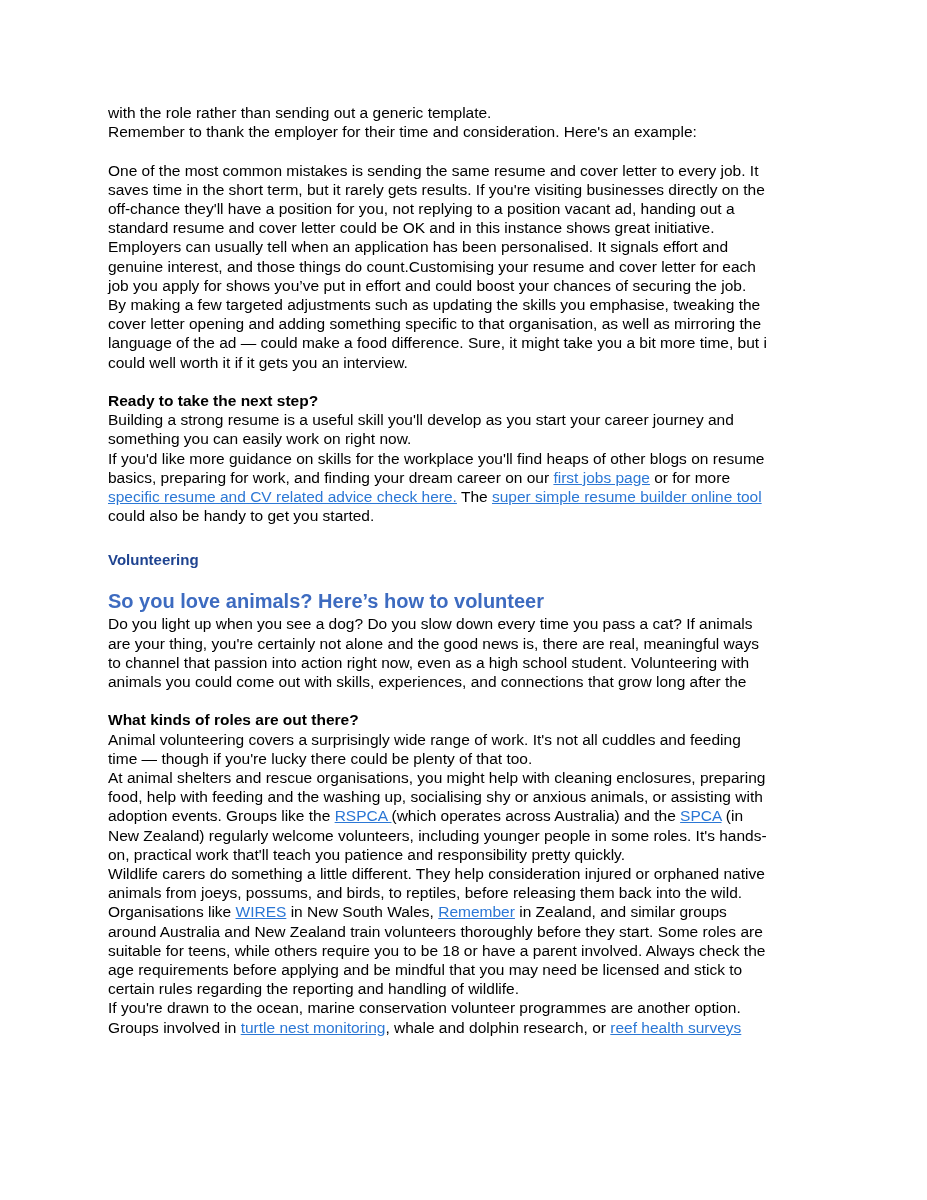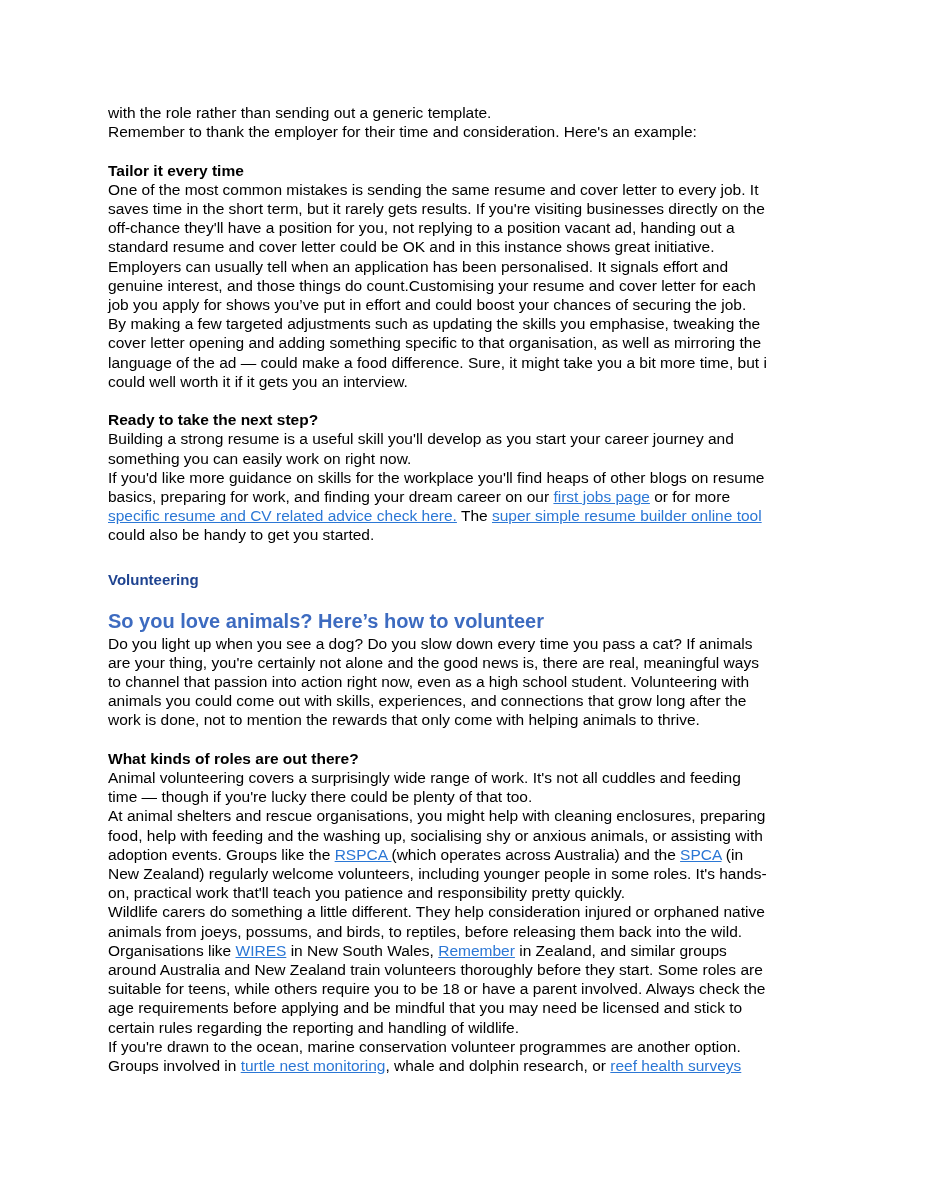--- a/index.html
+++ b/index.html
@@ -54,21 +54,20 @@
 <body>
 
 <div class="page">
   <div class="content">
       <div class="para">
         <div class="line"><span>with the role rather than sending out a generic template.</span></div>
         <div class="line"><span>Remember to thank the employer for their time and consideration. Here's an example:</span></div>
       </div>
       <div class="blank-line"></div>
       <div class="para">
-        <div class="line"><span class="bold">Tailor it every time</span></div>
         <div class="line"><span>One of the most common mistakes is sending the same resume and cover letter to every job. It</span></div>
         <div class="line"><span>saves time in the short term, but it rarely gets results. If you're visiting businesses directly on the</span></div>
         <div class="line"><span>off-chance they'll have a position for you, not replying to a position vacant ad, handing out a</span></div>
         <div class="line"><span>standard resume and cover letter could be OK and in this instance shows great initiative.</span></div>
         <div class="line"><span>Employers can usually tell when an application has been personalised. It signals effort and</span></div>
         <div class="line"><span>genuine interest, and those things do count.Customising your resume and cover letter for each</span></div>
         <div class="line"><span>job you apply for shows you’ve put in effort and could boost your chances of securing the job.</span></div>
         <div class="line"><span>By making a few targeted adjustments such as updating the skills you emphasise, tweaking the</span></div>
         <div class="line"><span>cover letter opening and adding something specific to that organisation, as well as mirroring the</span></div>
         <div class="line"><span>language of the ad — could make a food difference. Sure, it might take you a bit more time, but it</span></div>
@@ -84,21 +83,20 @@
         <div class="line"><a class="link">specific resume and CV related advice check here.</a><span> The </span><a class="link">super simple resume builder online tool</a></div>
         <div class="line"><span>could also be handy to get you started.</span></div>
       </div>
       <div class="h1">Volunteering</div>
       <div class="h2">So you love animals? Here’s how to volunteer</div>
       <div class="para">
         <div class="line"><span>Do you light up when you see a dog? Do you slow down every time you pass a cat? If animals</span></div>
         <div class="line"><span>are your thing, you're certainly not alone and the good news is, there are real, meaningful ways</span></div>
         <div class="line"><span>to channel that passion into action right now, even as a high school student. Volunteering with</span></div>
         <div class="line"><span>animals you could come out with skills, experiences, and connections that grow long after the</span></div>
-        <div class="line"><span>work is done, not to mention the rewards that only come with helping animals to thrive.</span></div>
       </div>
       <div class="blank-line"></div>
       <div class="para">
         <div class="line"><span class="bold">What kinds of roles are out there?</span></div>
         <div class="line"><span>Animal volunteering covers a surprisingly wide range of work. It's not all cuddles and feeding</span></div>
         <div class="line"><span>time — though if you're lucky there could be plenty of that too.</span></div>
         <div class="line"><span>At animal shelters and rescue organisations, you might help with cleaning enclosures, preparing</span></div>
         <div class="line"><span>food, help with feeding and the washing up, socialising shy or anxious animals, or assisting with</span></div>
         <div class="line"><span>adoption events. Groups like the </span><a class="link">RSPCA </a><span>(which operates across Australia) and the </span><a class="link">SPCA</a><span> (in</span></div>
         <div class="line"><span>New Zealand) regularly welcome volunteers, including younger people in some roles. It's hands-</span></div>

